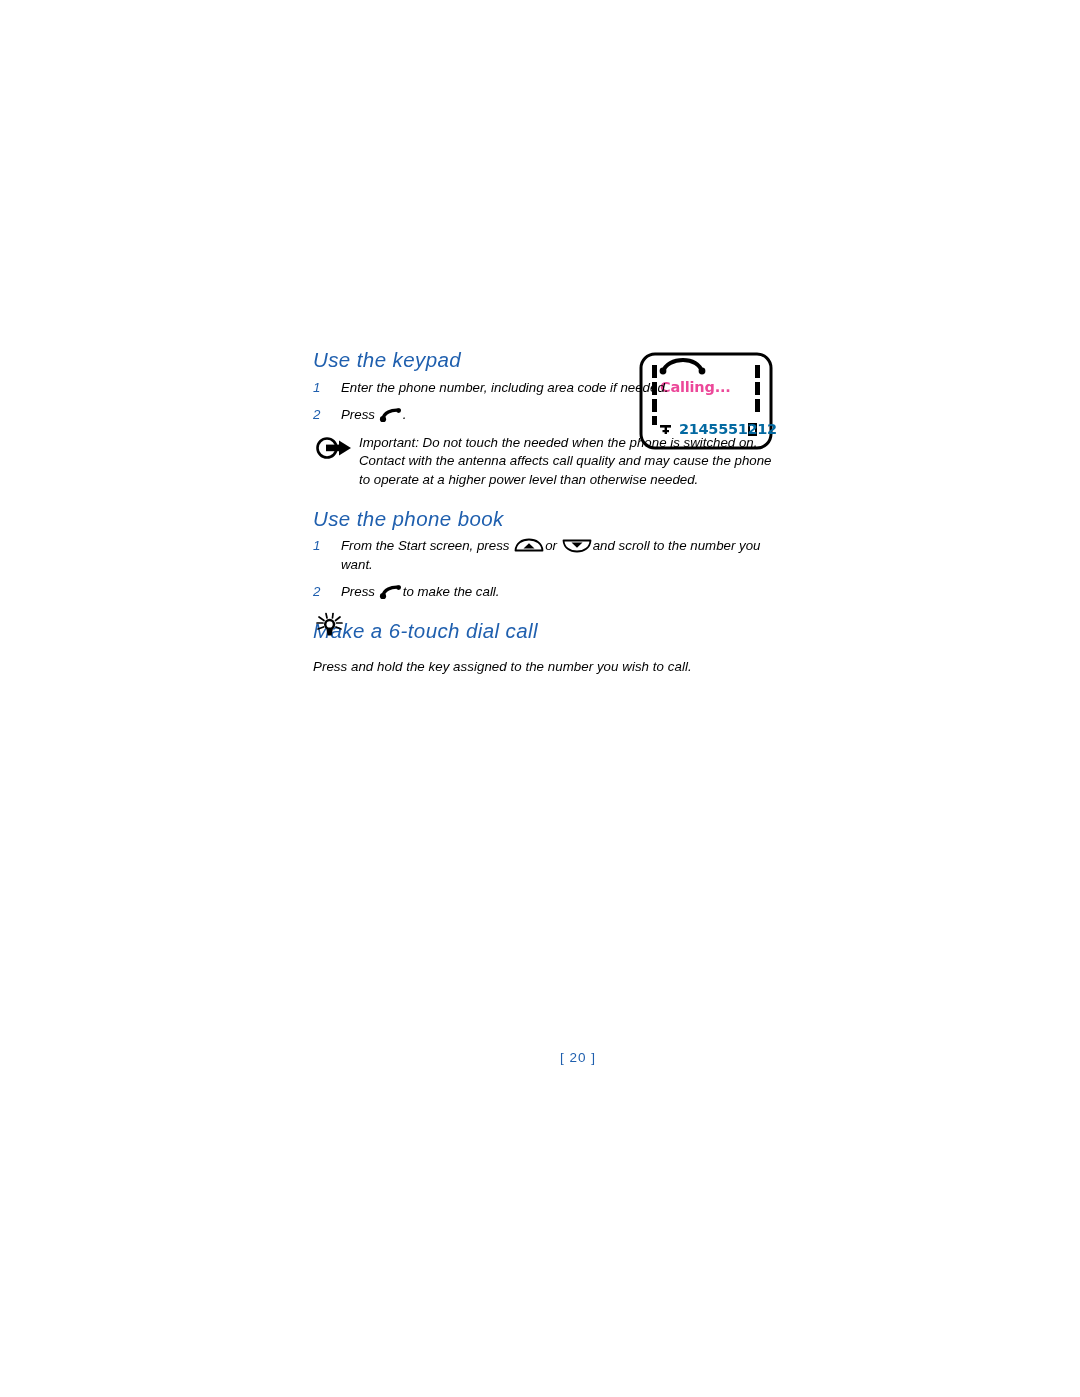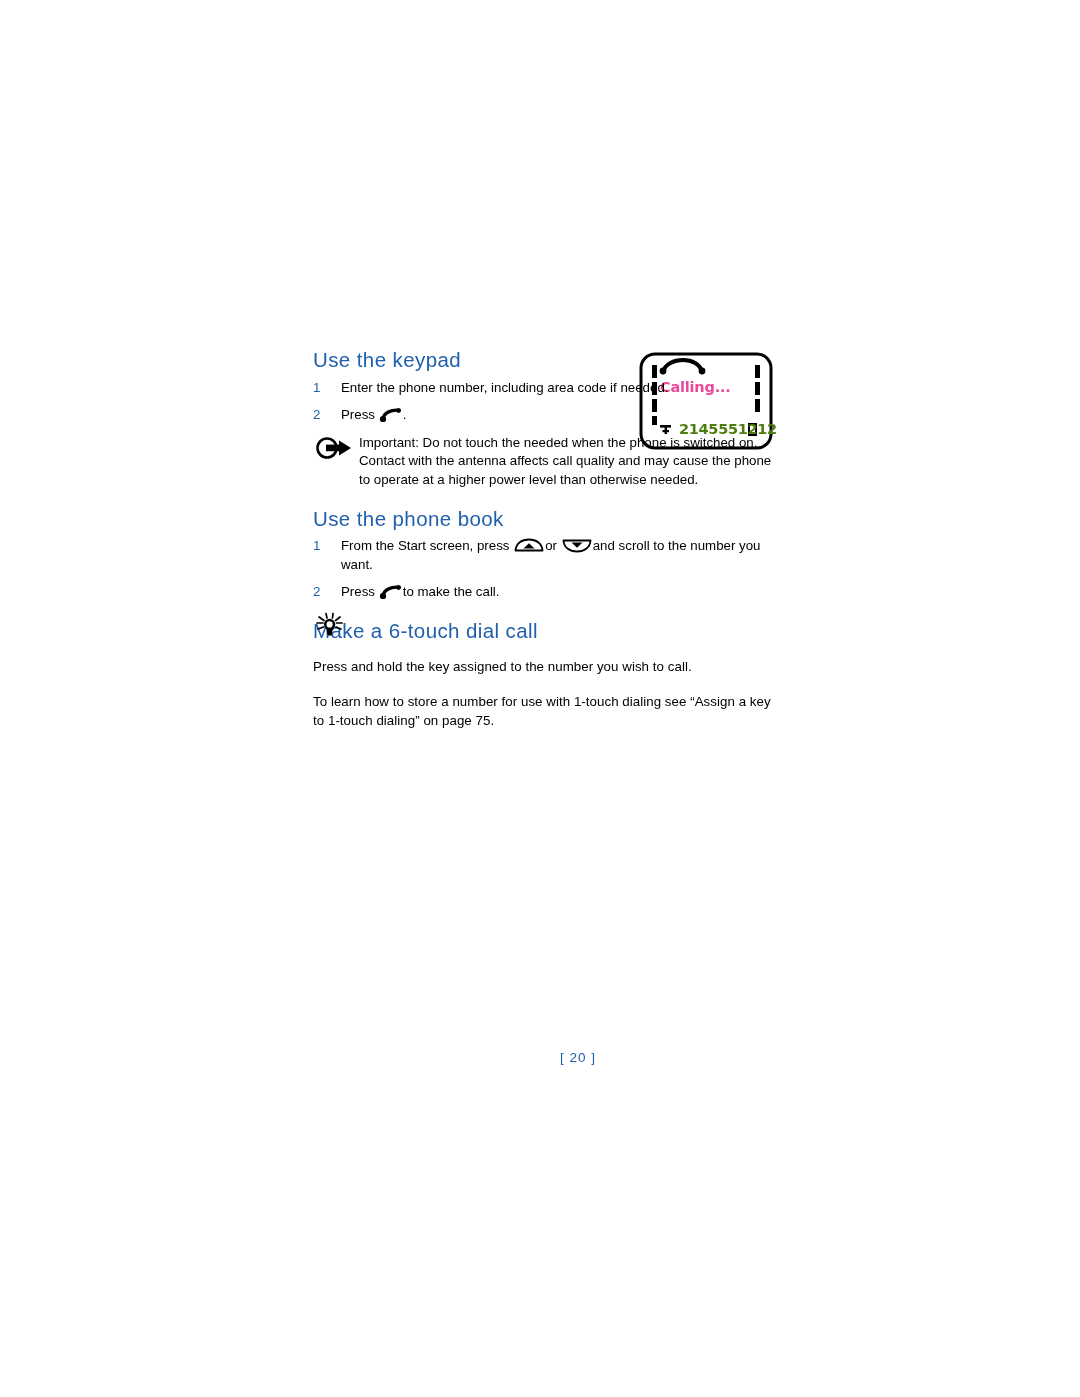--- a/index.html
+++ b/index.html
@@ -35,21 +35,21 @@
   h2.section-title {
     color: #1F5FAE;
     font-size: 20.5px;
     font-weight: normal;
     letter-spacing: 0.4px;
     margin: 0 0 7px 0;
     line-height: 1.15;
     white-space: nowrap;
   }
 
-  .block { margin: 0 0 0 0; }
+  .block { margin: 0 0 0 0; font-style: italic; }
 
   p.body {
     font-size: 13.3px;
     line-height: 18.6px;
     margin: 16px 0 11px 0;
     color: #000;
     letter-spacing: 0.05px;
   }
 
   
@@ -163,21 +163,21 @@
       </g>
 
       <g fill="none" stroke="#000000" stroke-width="2">
         <rect x="111" y="73" width="7" height="11"></rect>
       </g>
     </svg>
 
     <div style="position:absolute; left:22px; top:28px; font-family:'DejaVu Sans', sans-serif;
                 font-size:14.5px; font-weight:bold; letter-spacing:-0.2px; color:#ec4899;">Calling...</div>
     <div style="position:absolute; left:41px; top:70px; font-family:'DejaVu Sans', sans-serif;
-                font-size:14.5px; font-weight:bold; letter-spacing:-0.3px; color:#4d7c0f;">2145551212</div>
+                font-size:14.5px; font-weight:bold; letter-spacing:-0.3px; color:#0369a1;">2145551212</div>
   </div>
 
   <div class="content">
 
     <div class="block">
       <h2 class="section-title">Use the keypad</h2>
 
       <ol class="steps">
         <li>
           <span class="num">1</span>
@@ -262,21 +262,20 @@
           </svg>
         </span>
       </div>
     </div>
 
     <div class="gap-sm"></div>
 
     <div class="block">
       <h2 class="section-title">Make a 6-touch dial call</h2>
       <p class="body">Press and hold the key assigned to the number you wish to call.</p>
-      <p class="body">To learn how to store a number for use with 1-touch dialing see “Assign a key to 1-touch dialing” on page 75.</p>
     </div>
 
     <div class="gap-sm"></div>
 
 
   </div>
 
   <div class="footer">
     <span class="pagenum">[ 20 ]</span>
   </div>

